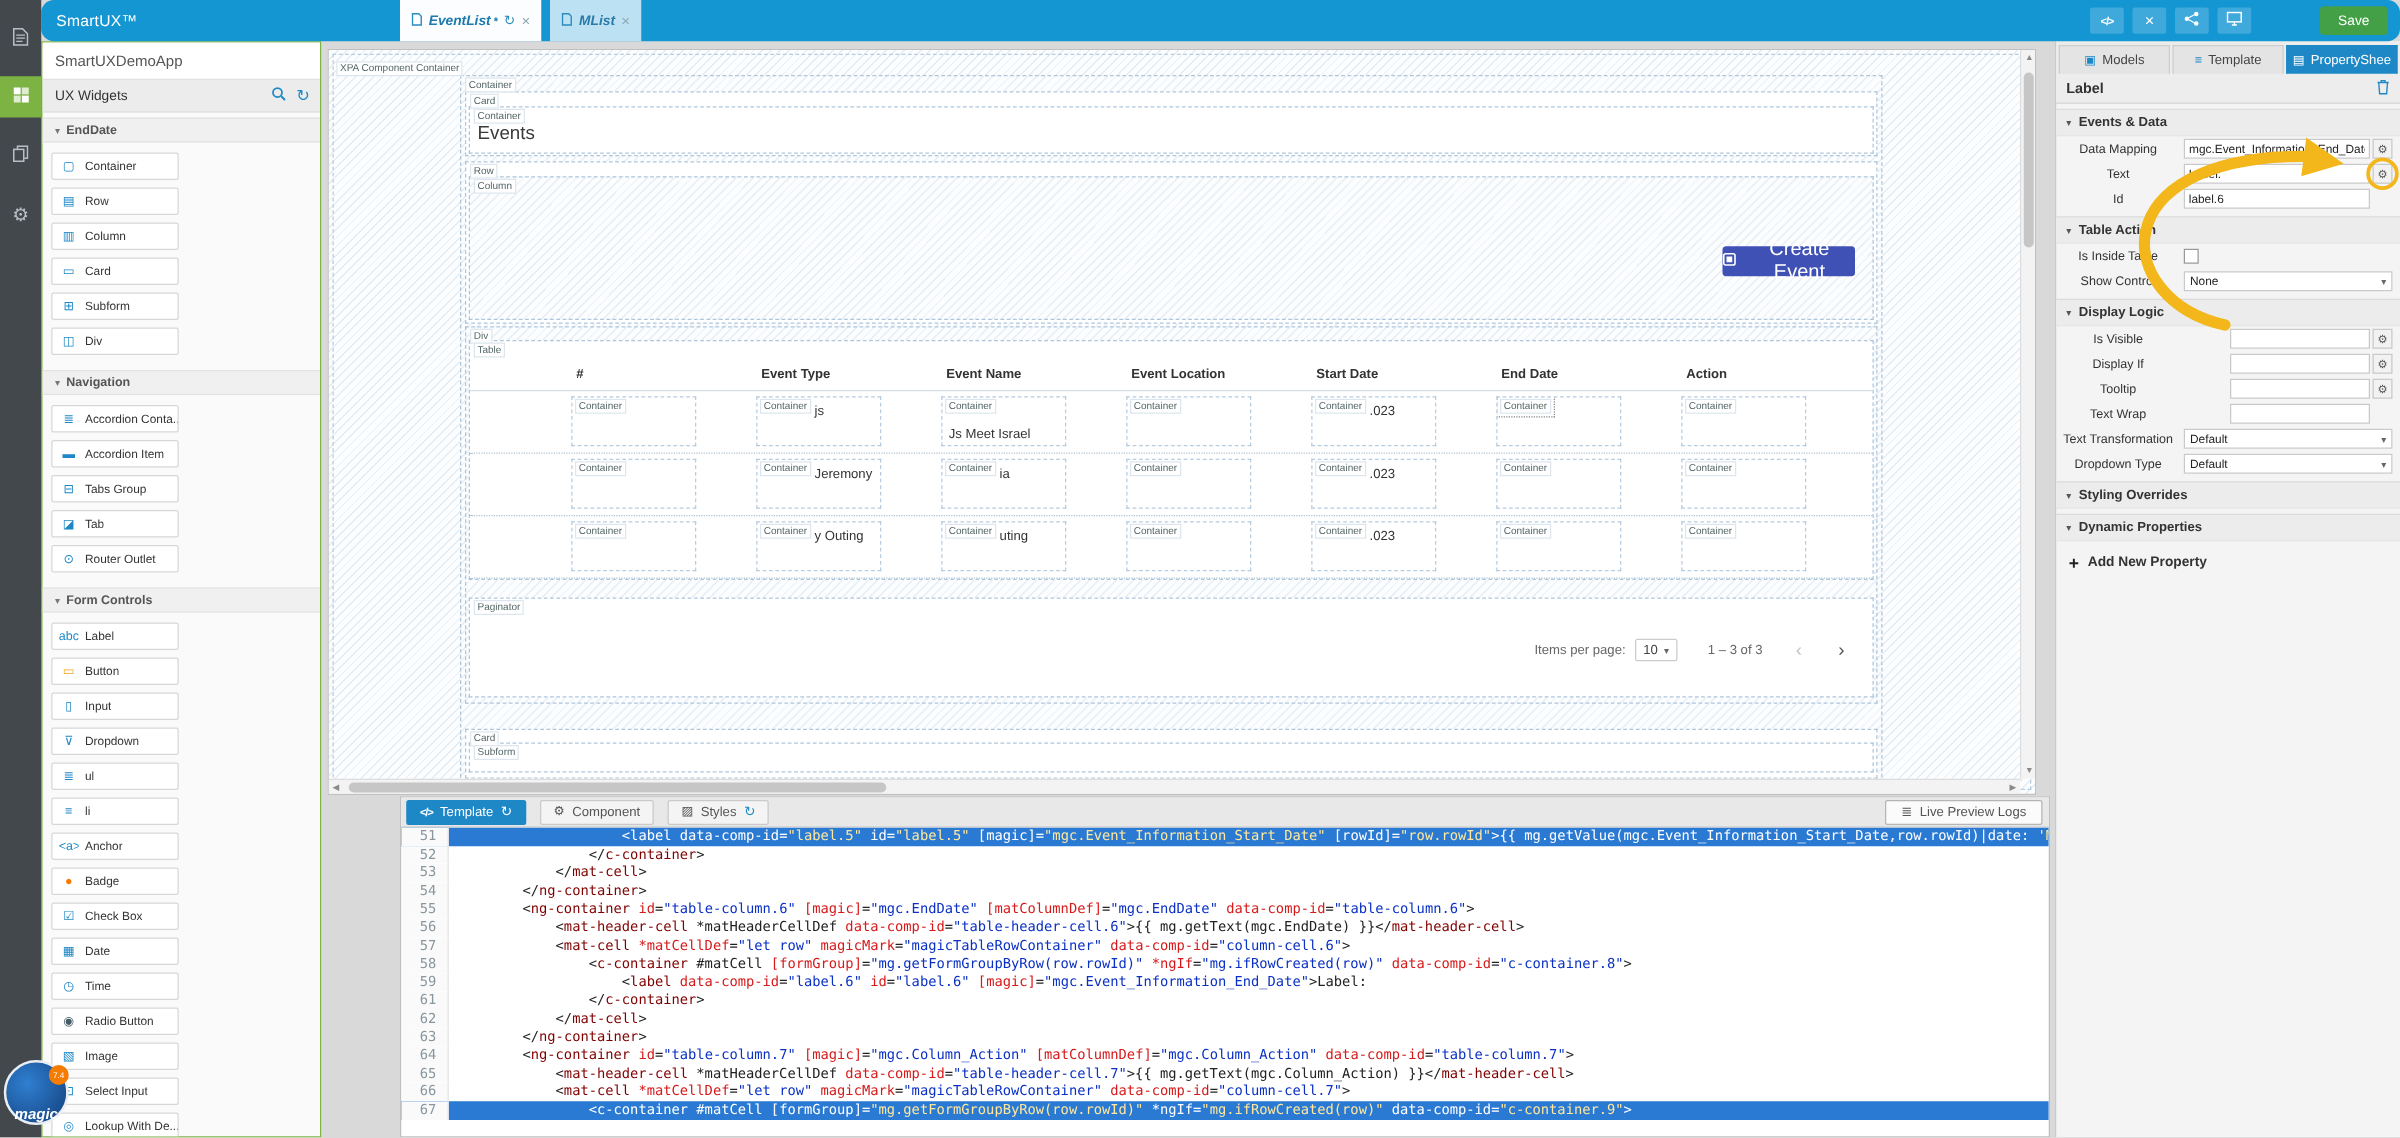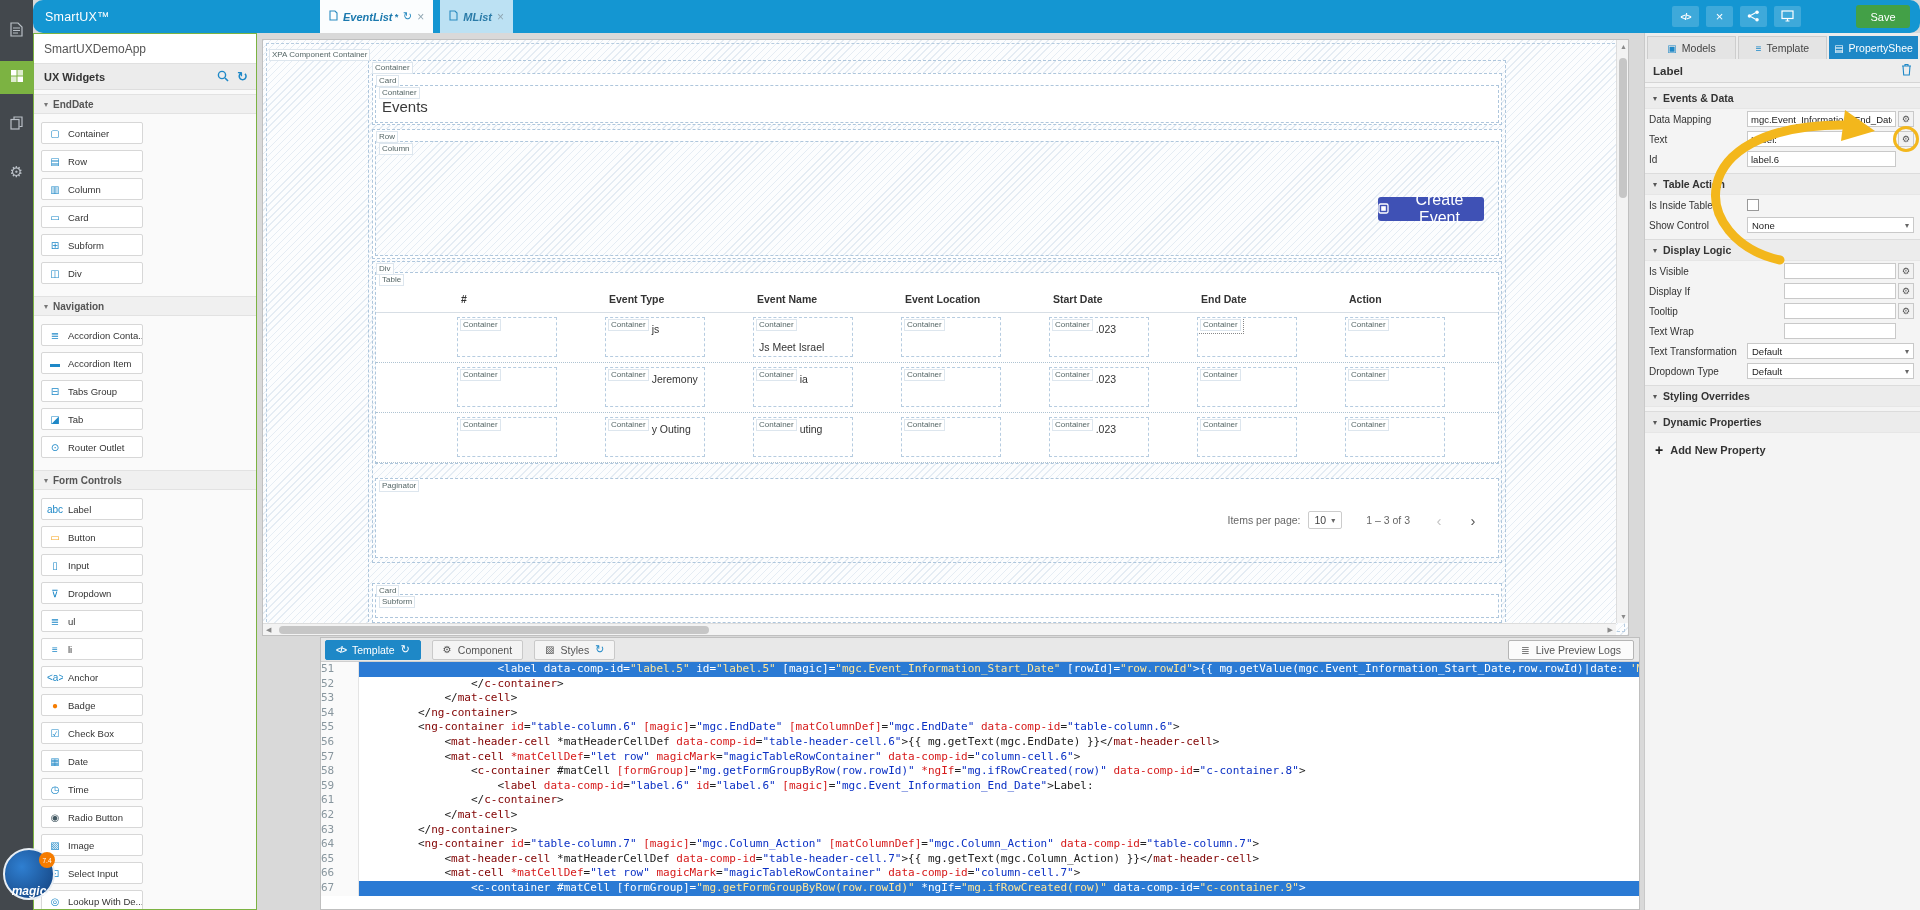--- a/index.html
+++ b/index.html
@@ -26,21 +26,21 @@
   .rail-btn { width: 33px; height: 33px; margin-top: 14px; background: none; border: none; color: #b9bfc6; font-size: 14px; display: flex; align-items: center; justify-content: center; }
   .rail-btn:first-child { margin-top: 14px; }
   .rail-btn.active { background: #7cb342; color: #fff; }
   .magic-logo { position: absolute; left: 3px; bottom: 10px; width: 52px; height: 52px; border-radius: 50%; background: radial-gradient(circle at 35% 35%, #2f7fd1, #123f7a); border: 2px solid #e8eef4; display: flex; align-items: flex-end; justify-content: center; z-index: 40; }
   .logo-text { color: #fff; font-size: 12px; font-style: italic; font-weight: bold; }
   .logo-badge { position: absolute; right: -2px; top: 2px; width: 16px; height: 16px; border-radius: 50%; background: #f57c00; color: #fff; font-size: 6.5px; display: flex; align-items: center; justify-content: center; }
 
   
   .leftpanel { position: absolute; left: 33px; top: 33px; width: 224px; bottom: 0; background: #fafafa; border: 1px solid #7cb342; z-index: 10; overflow: hidden; }
   .app-header { height: 30px; line-height: 30px; background: #fff; border-bottom: 1px solid #e0e0e0; font-size: 12px; color: #555; padding-left: 10px; }
-  .widgets-bar { height: 26px; background: #ececec; border-bottom: 1px solid #dedede; display: flex; align-items: center; font-size: 11px; font-weight: bold; color: #333; padding: 0 8px 0 10px; justify-content: flex-end; }
+  .widgets-bar { height: 26px; background: #ececec; border-bottom: 1px solid #dedede; display: flex; align-items: center; font-size: 11px; font-weight: normal; color: #333; padding: 0 8px 0 10px; justify-content: flex-end; }
   .wb-icons { margin-left: auto; display: flex; align-items: center; gap: 8px; }
   .wb-refresh { color: #1e88c7; font-size: 13px; cursor: pointer; }
   .wsec-h { height: 20px; display: flex; align-items: center; gap: 5px; padding-left: 10px; background: #f0f0f0; border-top: 1px solid #e2e2e2; border-bottom: 1px solid #e2e2e2; font-size: 10px; font-weight: bold; color: #555; margin-top: 4px; }
   .wcaret { font-size: 8px; color: #777; }
   .wgrid { display: flex; flex-wrap: wrap; gap: 6px; padding: 8px 7px; }
   .witem { width: 102px; height: 22px; background: #fff; border: 1px solid #d7d7d7; border-radius: 2px; display: flex; align-items: center; gap: 5px; padding-left: 5px; font-size: 9.5px; color: #333; }
   .wicon { width: 16px; flex: 0 0 16px; text-align: center; font-size: 10px; color: #1e88c7; overflow: hidden; white-space: nowrap; }
   .wlabel { white-space: nowrap; overflow: hidden; }
 
   
@@ -89,21 +89,21 @@
   .code-tabs { height: 24px; background: #e8e8e8; border-bottom: 1px solid #cfcfcf; display: flex; align-items: center; padding: 0 2px; }
   .ctab { height: 20px; margin: 0 9px 0 2px; padding: 0 10px; display: flex; align-items: center; gap: 6px; font-size: 10.5px; color: #555; background: #f4f4f4; border: 1px solid #c9c9c9; border-radius: 2px; cursor: pointer; }
   .ctab.active { background: #1e88c7; border-color: #1e88c7; color: #fff; }
   .ct-icon { font-size: 10px; }
   .ctab.active .ct-icon, .ctab.active .ct-refresh { color: #fff; }
   .ct-refresh { font-size: 11px; color: #1e88c7; }
   .ctab:not(.active) .ct-icon { color: #555; }
   .lpl-btn { margin-left: auto; margin-right: 3px; height: 20px; padding: 0 12px; background: #fbfbfb; border: 1px solid #b5b5b5; border-radius: 2px; font-size: 10.5px; color: #555; display: flex; align-items: center; gap: 6px; }
   .code-editor { position: absolute; top: 24px; left: 0; right: 0; bottom: 0; overflow: hidden; font-family: "DejaVu Sans Mono", "Liberation Mono", monospace; font-size: 11px; }
   .cl { height: 14.6px; line-height: 14.6px; white-space: pre; overflow: hidden; }
-  .ln { display: inline-block; width: 38px; padding-right: 9px; color: #88969e; background: #fafafa; border-right: 1px solid #e4e4e4; }
+  .ln { display: inline-block; width: 38px; padding-right: 9px; text-align: right; color: #88969e; background: #fafafa; border-right: 1px solid #e4e4e4; }
   .ct { padding-left: 6px; color: #222; }
   .c-tag { color: #800000; }
   .c-attr { color: #d61a1a; }
   .c-str { color: #0a30c4; }
   .cl.sel { background: #2a7ad4; }
   .cl.sel .ct, .cl.sel .ct span { color: #fff; }
   .cl.sel .ct .c-str { color: #ffe79e; }
 
   
   .rightpanel { position: absolute; right: 0; top: 33px; width: 276px; bottom: 0; background: #f4f4f4; border-left: 1px solid #c9c9c9; z-index: 15; }
@@ -111,21 +111,21 @@
   .rptab { flex: 1; height: 23px; display: flex; align-items: center; justify-content: center; gap: 5px; font-size: 10.5px; color: #444; background: #e4e4e4; border: 1px solid #cdcdcd; border-bottom: none; cursor: pointer; overflow: hidden; white-space: nowrap; }
   .rptab .rpt-icon { color: #1e88c7; font-size: 10px; }
   .rptab.active { background: #1e88c7; border-color: #1e88c7; color: #fff; }
   .rptab.active .rpt-icon { color: #fff; }
   .rp-title { height: 24px; display: flex; align-items: center; justify-content: space-between; padding: 0 8px; background: #ededed; border-bottom: 1px solid #d5d5d5; font-size: 11.5px; font-weight: bold; color: #333; }
   .trash-btn { background: none; border: none; display: flex; }
   .rp-sec { height: 22px; display: flex; align-items: center; gap: 6px; padding-left: 8px; font-size: 10.5px; font-weight: bold; color: #333; background: #ececec; border-top: 1px solid #dcdcdc; border-bottom: 1px solid #e6e6e6; margin-top: 4px; cursor: pointer; }
   .rp-sec:first-of-type { margin-top: 2px; }
   .sec-caret { font-size: 8px; color: #555; }
   .rp-row { height: 20px; display: flex; align-items: center; padding: 0 6px 0 4px; }
-  .rp-label { width: 98px; flex: 0 0 98px; text-align: left; font-size: 10px; color: #333; padding-right: 7px; white-space: nowrap; overflow: hidden; }
+  .rp-label { width: 98px; flex: 0 0 98px; text-align: center; font-size: 10px; color: #333; padding-right: 7px; white-space: nowrap; overflow: hidden; }
   .rp-input { flex: 1; height: 16px; border: 1px solid #c9c9c9; background: #fff; font-size: 9.5px; color: #222; padding: 0 3px; font-family: inherit; min-width: 0; }
   .rp-input.narrow { flex: 0 0 112px; margin-left: auto; }
   .rp-gear { width: 16px; height: 16px; flex: 0 0 16px; margin-left: 2px; border: 1px solid #c9c9c9; background: #f2f2f2; font-size: 9px; color: #555; display: flex; align-items: center; justify-content: center; position: relative; overflow: visible; }
   .gear-spacer { width: 18px; flex: 0 0 18px; }
   .rp-select { flex: 1; height: 16px; border: 1px solid #c9c9c9; background: #fff; font-size: 9.5px; color: #222; padding: 0 4px; display: flex; align-items: center; justify-content: space-between; cursor: pointer; }
   .rp-select .caret { font-size: 8px; color: #666; }
   .rp-checkbox { width: 12px; height: 12px; border: 1px solid #999; background: #fff; margin-right: auto; cursor: pointer; }
   .class-row { height: 26px; display: flex; align-items: center; padding: 0 8px; gap: 8px; margin-top: 3px; }
   .class-label { font-size: 10px; color: #333; }
   .class-input { flex: 1; height: 20px; border: 1px solid #c9c9c9; background: #fff; font-size: 10px; padding: 0 5px; font-family: inherit; }

